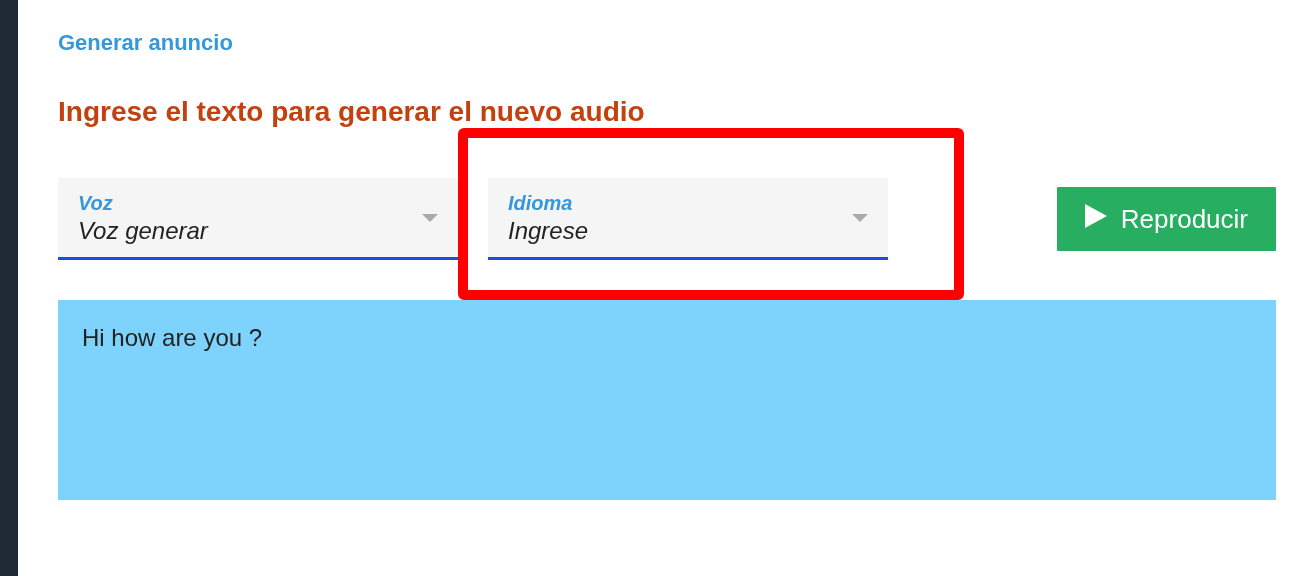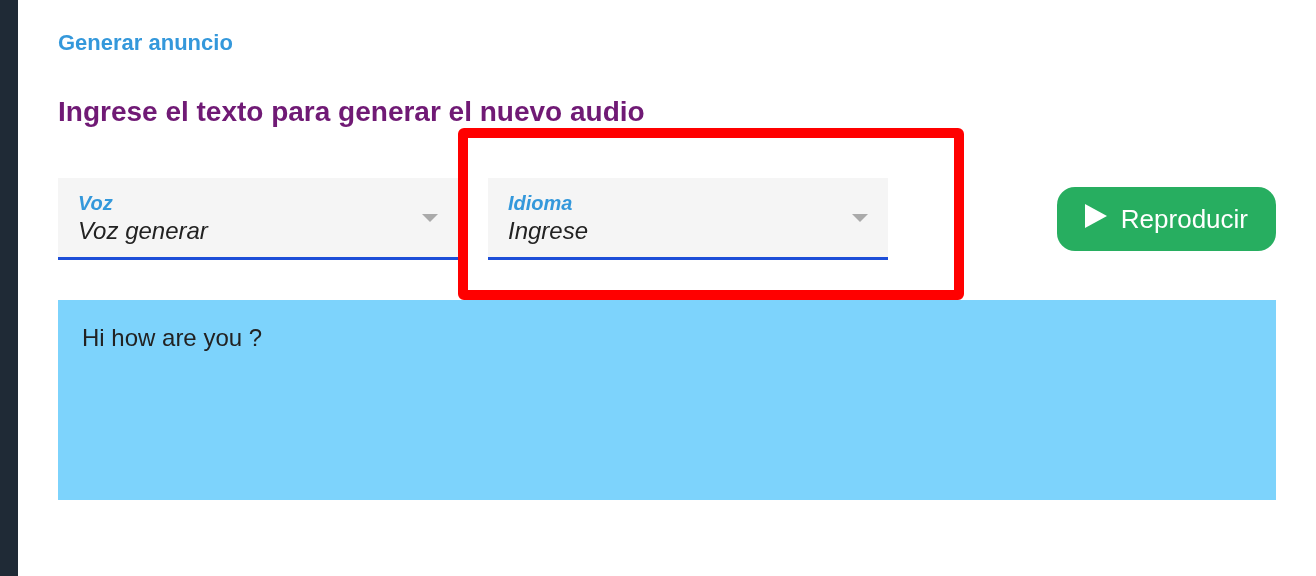--- a/index.html
+++ b/index.html
@@ -17,21 +17,21 @@
       flex: 1;
       padding: 30px 40px;
     }
     .page-title {
       color: #3498db;
       font-size: 22px;
       font-weight: 700;
       margin-bottom: 40px;
     }
     .section-heading {
-      color: #701a75;
+      color: #c2410c;
       font-size: 28px;
       font-weight: 700;
       margin-bottom: 50px;
     }
     .controls-row {
       display: flex;
       align-items: stretch;
       gap: 30px;
       margin-bottom: 40px;
     }
@@ -77,21 +77,21 @@
       left: -30px;
       right: -76px;
       bottom: -40px;
       pointer-events: none;
     }
     .spacer { flex: 1; }
     .play-button {
       background: #27ae60;
       color: #fff;
       border: none;
-      border-radius: 18px;
+      border-radius: 1px;
       padding: 0 28px;
       height: 64px;
       font-size: 26px;
       font-weight: 500;
       display: flex;
       align-items: center;
       gap: 14px;
       cursor: pointer;
       align-self: center;
     }

